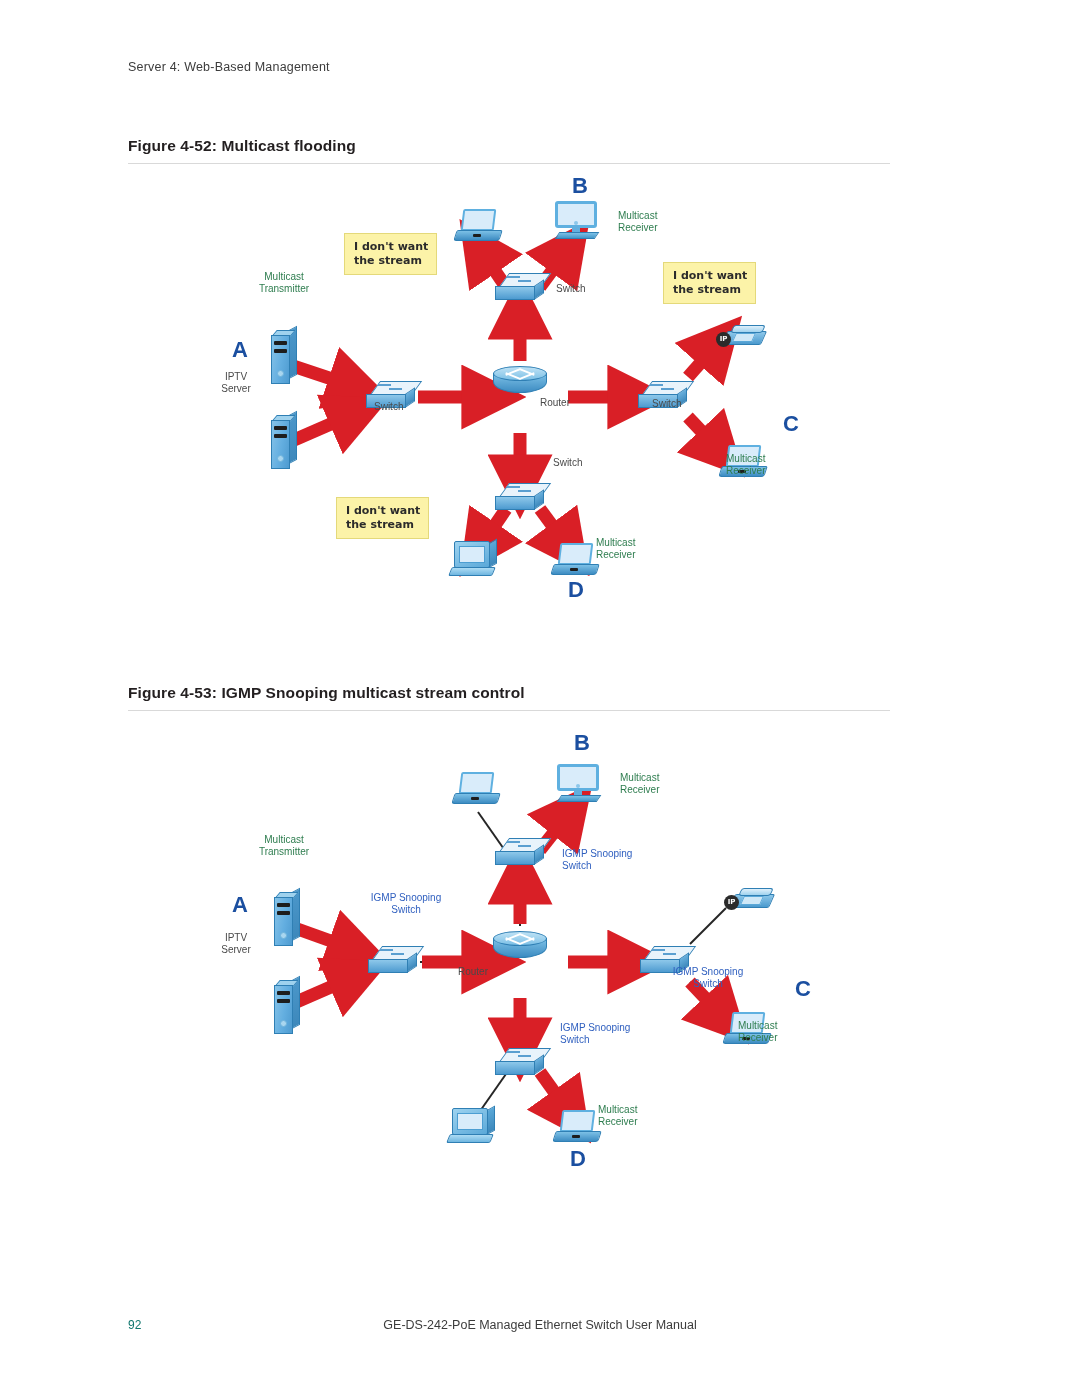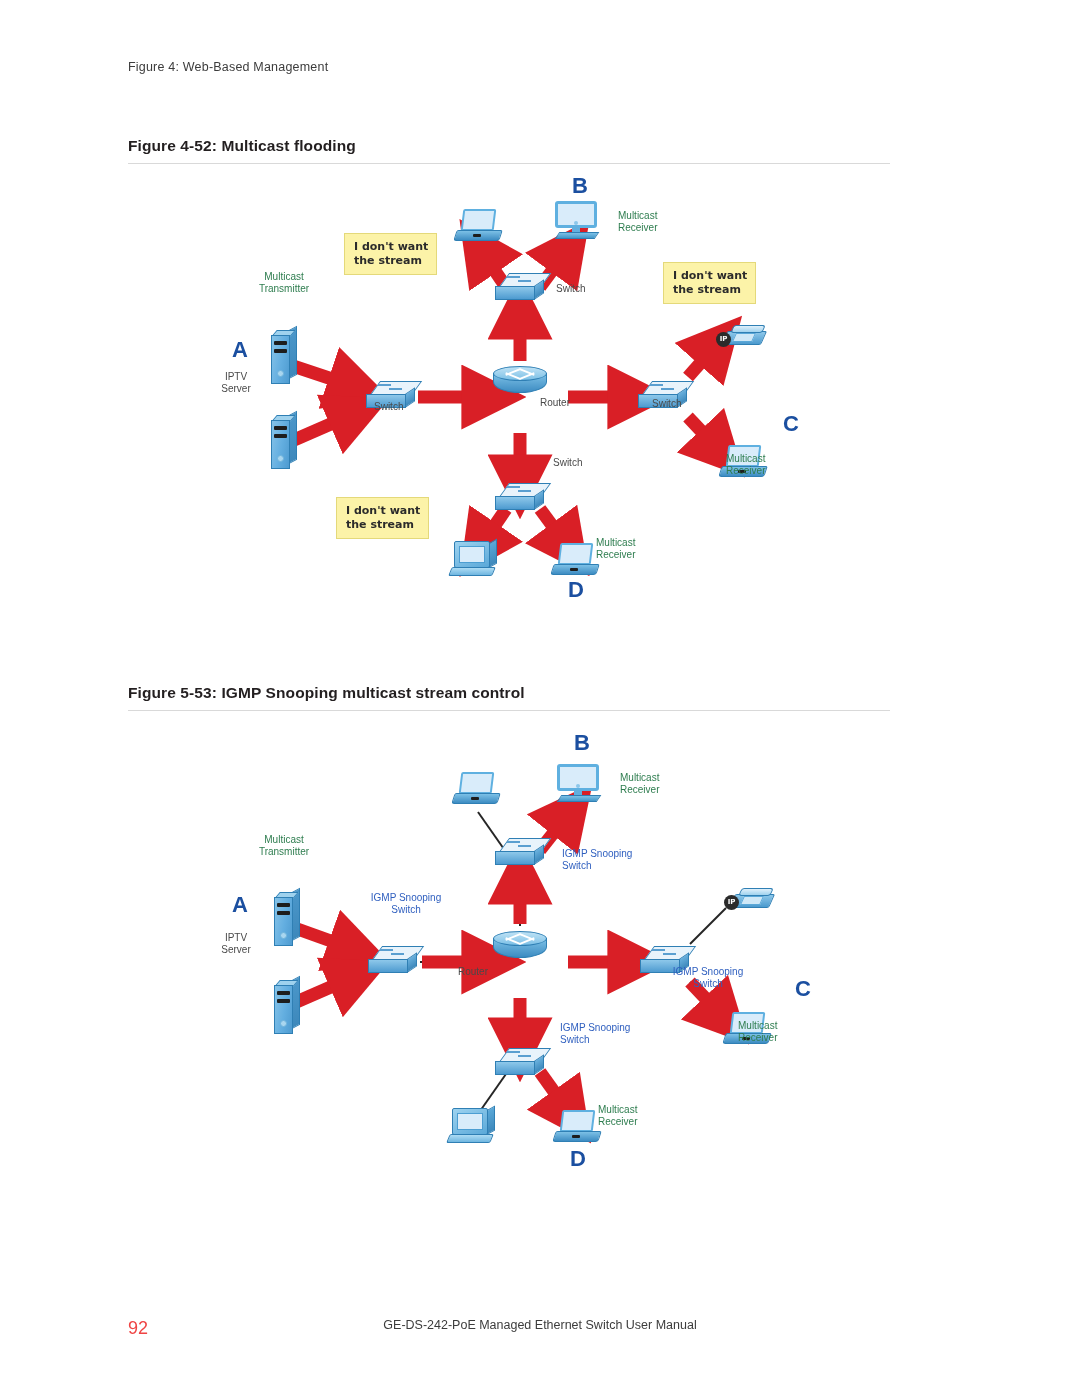--- a/index.html
+++ b/index.html
@@ -272,34 +272,34 @@
   
   .overlay {
     position: absolute; inset: 0;
     width: 100%; height: 100%;
     pointer-events: none;
   }
 
   
   .footer-page {
     position: absolute; left: 128px; top: 1318px;
-    font-size: 18px; color: #ef4444;
+    font-size: 12px; color: #0f766e;
   }
   .footer-title {
     position: absolute; left: 0; top: 1318px; width: 1080px;
     text-align: center;
     font-size: 12.5px; color: #3c3c3c;
   }
 </style>
 </head>
 <body>
 
 <div class="page">
 
-  <div class="running-head">Figure 4: Web-Based Management</div>
+  <div class="running-head">Server 4: Web-Based Management</div>
 
   <div class="fig-caption" id="caption-52">Figure 4-52: Multicast flooding</div>
 
   <div class="figure" id="figure-52">
     <div class="canvas">
 
       <svg class="overlay" viewBox="0 0 762 460" preserveAspectRatio="none">
         <defs>
           <marker id="ah52" markerWidth="5" markerHeight="5" refX="2.2" refY="2.5" orient="auto">
             <path d="M0,0 L5,2.5 L0,5 z" fill="#d91f26"></path>
@@ -451,21 +451,21 @@
 
       <div class="callout" style="left:216px; top:68px;">I don't want
 the stream</div>
       <div class="callout" style="left:535px; top:97px;">I don't want
 the stream</div>
       <div class="callout" style="left:208px; top:332px;">I don't want
 the stream</div>
     </div>
   </div>
 
-  <div class="fig-caption" id="caption-53">Figure 5-53: IGMP Snooping multicast stream control</div>
+  <div class="fig-caption" id="caption-53">Figure 4-53: IGMP Snooping multicast stream control</div>
 
   <div class="figure" id="figure-53">
     <div class="canvas">
 
       <svg class="overlay" viewBox="0 0 762 470" preserveAspectRatio="none">
         <defs>
           <marker id="ah53" markerWidth="5" markerHeight="5" refX="2.2" refY="2.5" orient="auto">
             <path d="M0,0 L5,2.5 L0,5 z" fill="#d91f26"></path>
           </marker>
         </defs>

